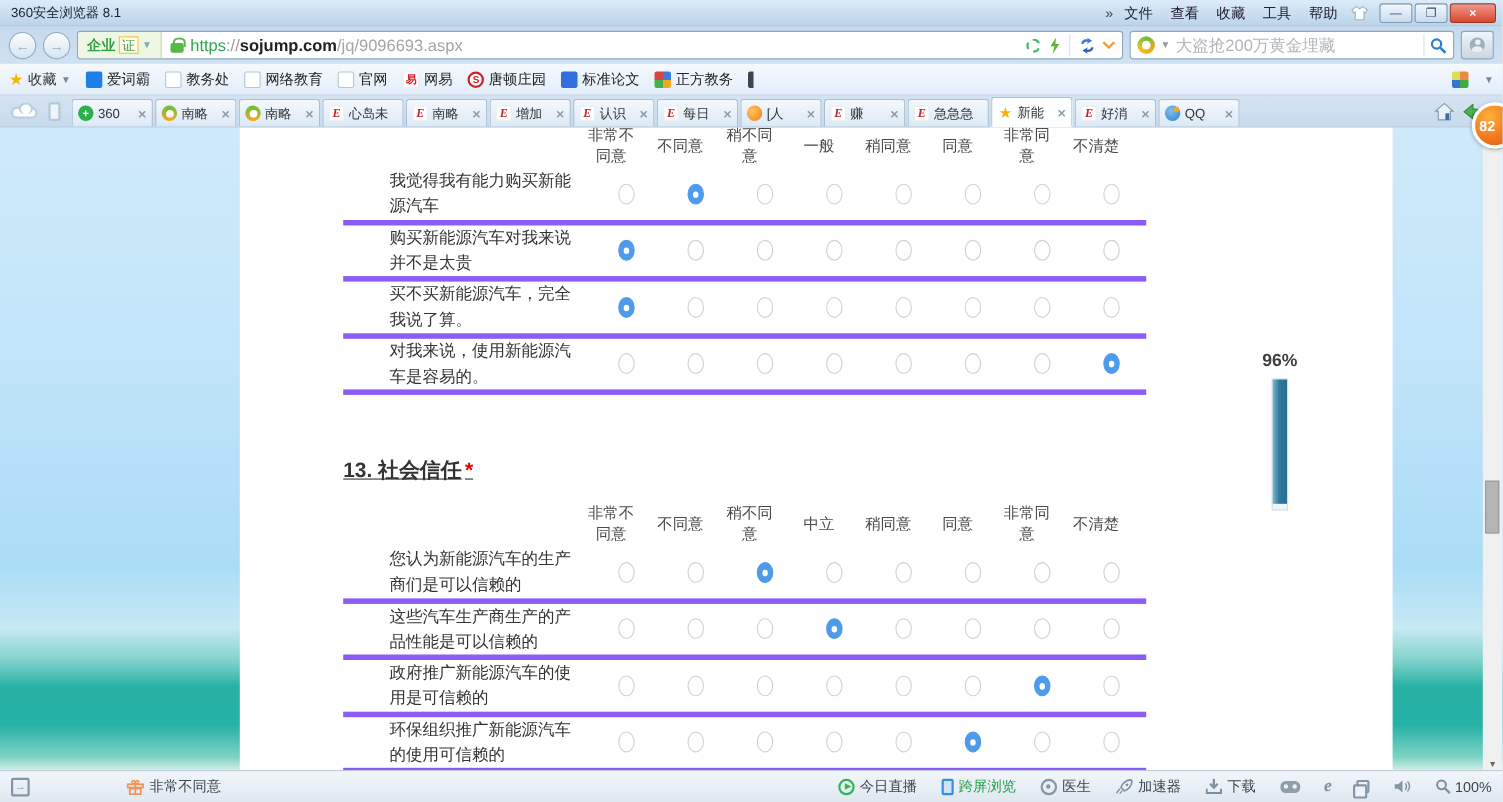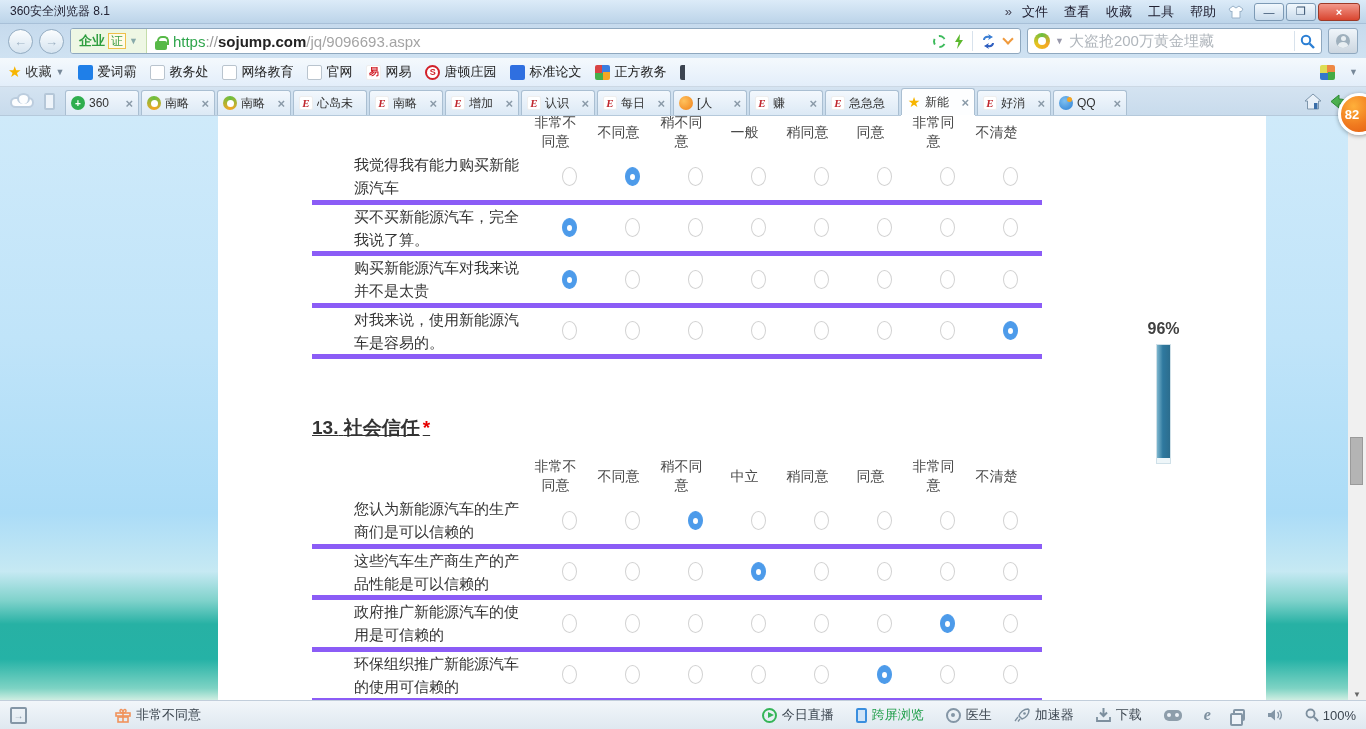--- a/index.html
+++ b/index.html
@@ -19,21 +19,21 @@
   .winbtn.close { width:42px; background:linear-gradient(180deg,#f2988b,#d9452f); color:#fff; font-weight:bold; border-color:#9c3a28; }
 
   
   .addrrow { height:34px; background:linear-gradient(180deg,#c6daed,#cfe2f2); display:flex; align-items:center; padding:0 8px; gap:6px; }
   .navbtn { width:25px; height:25px; border-radius:50%; border:1px solid #93acc2; background:linear-gradient(180deg,#fbfdfe,#d6e4f0); color:#9eb2c4; font-size:13px; display:flex; align-items:center; justify-content:center; }
   .addrbar { flex:1; height:26px; background:#fff; border:1px solid #8fa8bf; border-radius:3px; display:flex; align-items:center; overflow:hidden; }
   .certseg { height:100%; background:#eef7e4; border-right:1px solid #c4ddaa; display:flex; align-items:center; padding:0 8px; gap:3px; }
   .cert-text { color:#2f9e3f; font-weight:bold; font-size:13px; }
   .cert-badge { border:1px solid #eec04a; background:#fffbe8; color:#3f9e46; font-size:12px; padding:0 2px; line-height:14px; }
   .cert-caret { color:#8aa; font-size:9px; }
-  .urlfield { flex:1; display:flex; align-items:flex-end; padding:0 8px; gap:6px; font-size:15px; }
+  .urlfield { flex:1; display:flex; align-items:center; padding:0 8px; gap:6px; font-size:15px; }
   .lock-icon { width:12px; height:9px; background:#57b947; border-radius:2px; position:relative; margin-top:4px; }
   .lock-icon::before { content:""; position:absolute; top:-5px; left:2px; width:8px; height:7px; border:2px solid #57b947; border-bottom:none; border-radius:5px 5px 0 0; }
   .u-scheme { color:#2fa54c; }
   .u-sep { color:#999; }
   .u-host { color:#222; font-weight:bold; }
   .u-path { color:#a4a4a4; }
   .addricons { display:flex; align-items:center; gap:8px; padding:0 8px; }
   .ic-refresh { width:13px; height:13px; border:2px dashed #3dba5c; border-radius:50%; }
   .addr-div { width:1px; height:20px; background:#d8e2ec; }
   .chev-down { width:8px; height:8px; border-right:2px solid #f09a3c; border-bottom:2px solid #f09a3c; transform:rotate(45deg); margin-top:-4px; }
@@ -382,48 +382,48 @@
             <span class="radio"></span>
           </div>
           <div class="m-cell">
             <span class="radio"></span>
           </div>
           <div class="m-cell">
             <span class="radio"></span>
           </div>
         </div>
         <div class="m-row">
+          <div class="m-label">购买新能源汽车对我来说并不是太贵</div>
+          <div class="m-cell">
+            <span class="radio sel"></span>
+          </div>
+          <div class="m-cell">
+            <span class="radio"></span>
+          </div>
+          <div class="m-cell">
+            <span class="radio"></span>
+          </div>
+          <div class="m-cell">
+            <span class="radio"></span>
+          </div>
+          <div class="m-cell">
+            <span class="radio"></span>
+          </div>
+          <div class="m-cell">
+            <span class="radio"></span>
+          </div>
+          <div class="m-cell">
+            <span class="radio"></span>
+          </div>
+          <div class="m-cell">
+            <span class="radio"></span>
+          </div>
+        </div>
+        <div class="m-row">
           <div class="m-label">买不买新能源汽车，完全我说了算。</div>
-          <div class="m-cell">
-            <span class="radio sel"></span>
-          </div>
-          <div class="m-cell">
-            <span class="radio"></span>
-          </div>
-          <div class="m-cell">
-            <span class="radio"></span>
-          </div>
-          <div class="m-cell">
-            <span class="radio"></span>
-          </div>
-          <div class="m-cell">
-            <span class="radio"></span>
-          </div>
-          <div class="m-cell">
-            <span class="radio"></span>
-          </div>
-          <div class="m-cell">
-            <span class="radio"></span>
-          </div>
-          <div class="m-cell">
-            <span class="radio"></span>
-          </div>
-        </div>
-        <div class="m-row">
-          <div class="m-label">购买新能源汽车对我来说并不是太贵</div>
           <div class="m-cell">
             <span class="radio sel"></span>
           </div>
           <div class="m-cell">
             <span class="radio"></span>
           </div>
           <div class="m-cell">
             <span class="radio"></span>
           </div>
           <div class="m-cell">

